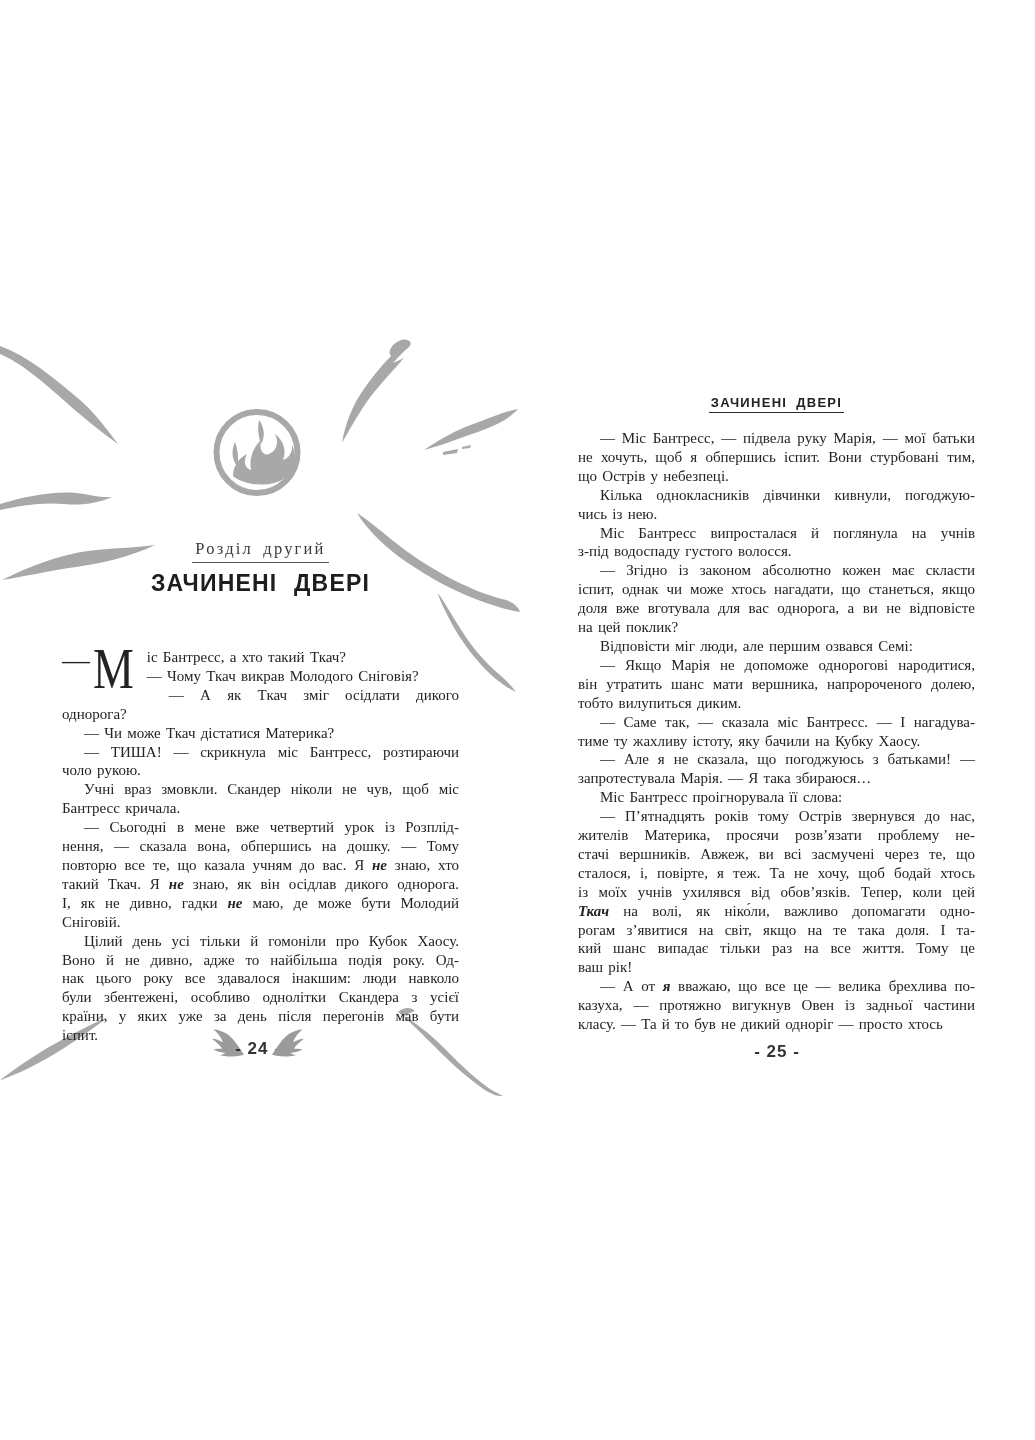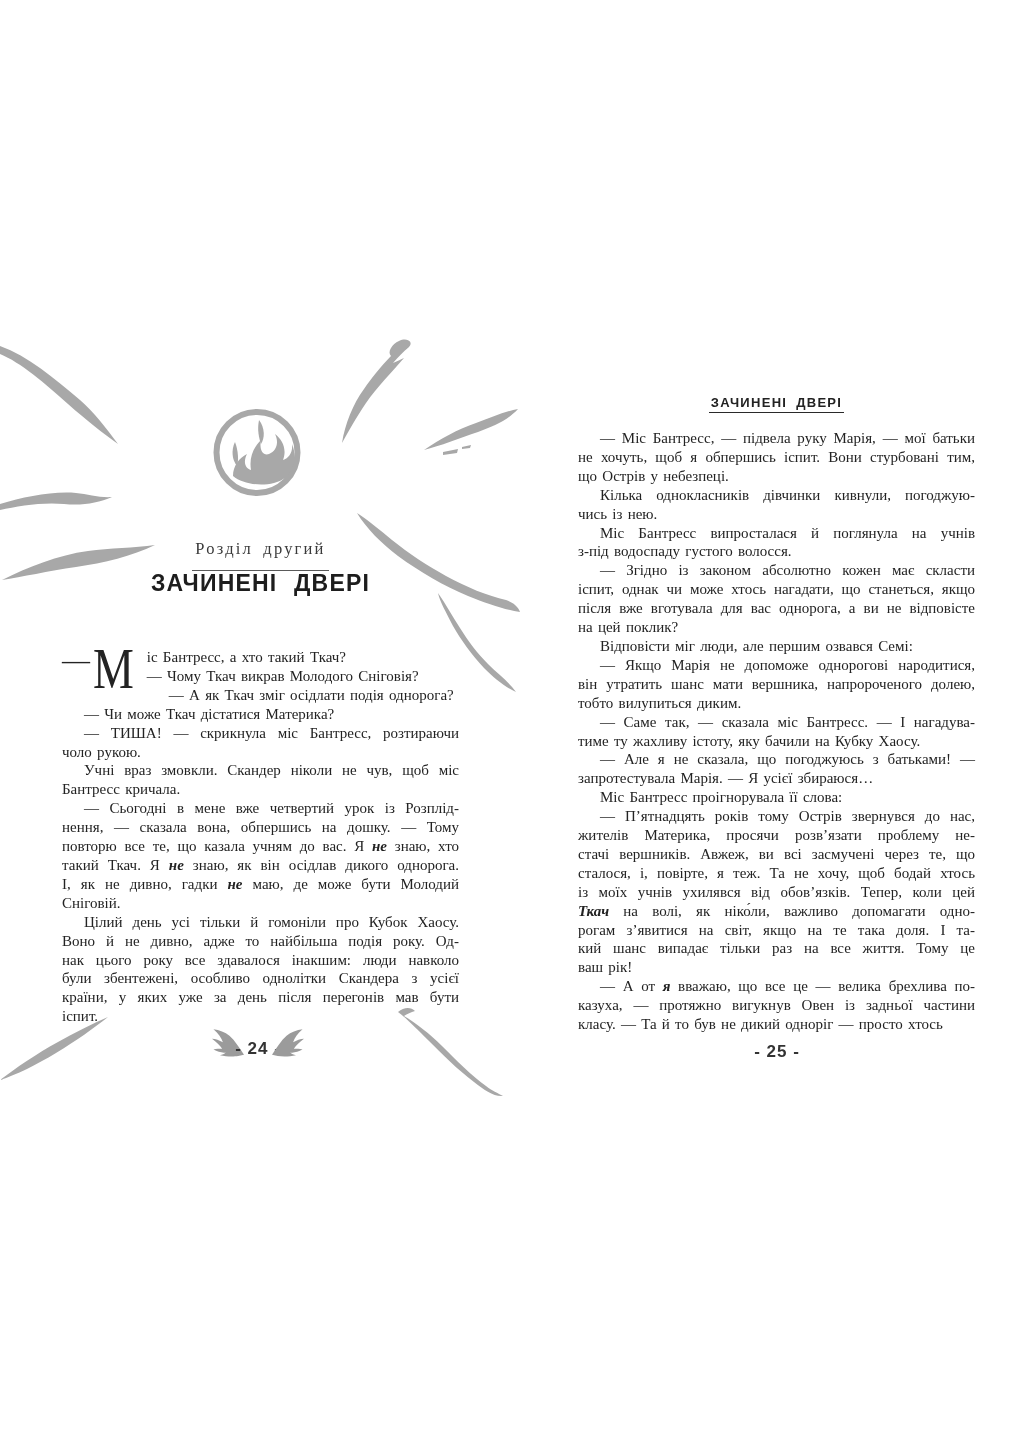--- a/index.html
+++ b/index.html
@@ -7,21 +7,21 @@
     position:relative;width:1035px;height:1440px;background:#ffffff;overflow:hidden;
     font-family:"Liberation Serif","DejaVu Serif",serif;color:#232323;
   }
   svg{display:block;}
   .deco{position:absolute;left:0;top:0;pointer-events:none;}
   .emblem{position:absolute;left:209px;top:404px;}
 
   .chapter-label-wrap{position:absolute;left:62px;top:539px;width:397px;text-align:center;}
   .chapter-label{
     display:inline-block;font-size:16.5px;letter-spacing:2.2px;word-spacing:4px;color:#3a3a3a;
-    border-bottom:1px solid #5a5a5a;padding:0 3px 11px;
+    border-bottom:1px solid #5a5a5a;padding:0 3px 3px;
   }
   .chapter-title-wrap{position:absolute;left:62px;top:570px;width:397px;text-align:center;}
   .chapter-title{
     font-family:"Liberation Sans","DejaVu Sans",sans-serif;font-weight:700;
     font-size:23px;letter-spacing:1.2px;word-spacing:9px;color:#1d1d1d;
   }
   .running-head-wrap{position:absolute;left:578px;top:393px;width:397px;text-align:center;}
   .running-head{
     display:inline-block;font-family:"Liberation Sans","DejaVu Sans",sans-serif;font-weight:700;
     font-size:13px;letter-spacing:1.3px;word-spacing:4px;color:#222;
@@ -99,21 +99,21 @@
         <div class="dropcap">
           <span class="dc-dash">—</span>
           <span class="dc-letter">М</span>
         </div>
         <div class="line last">іс Бантресс, а хто такий Ткач?</div>
       </div>
       <div class="para">
         <div class="line last">— Чому Ткач викрав Молодого Сніговія?</div>
       </div>
       <div class="para">
-        <div class="line last ind">— А як Ткач зміг осідлати подія однорога?</div>
+        <div class="line last ind">— А як Ткач зміг осідлати дикого однорога?</div>
       </div>
       <div class="para">
         <div class="line last ind">— Чи може Ткач дістатися Материка?</div>
       </div>
       <div class="para">
         <div class="line ind">— ТИША! — скрикнула міс Бантресс, розтираючи</div>
         <div class="line last">чоло рукою.</div>
       </div>
       <div class="para">
         <div class="line ind">Учні враз змовкли. Скандер ніколи не чув, щоб міс</div>
@@ -146,38 +146,38 @@
         <div class="line ind">Кілька однокласників дівчинки кивнули, погоджую-</div>
         <div class="line last">чись із нею.</div>
       </div>
       <div class="para">
         <div class="line ind">Міс Бантресс випросталася й поглянула на учнів</div>
         <div class="line last">з-під водоспаду густого волосся.</div>
       </div>
       <div class="para">
         <div class="line ind">— Згідно із законом абсолютно кожен має скласти</div>
         <div class="line">іспит, однак чи може хтось нагадати, що станеться, якщо</div>
-        <div class="line">після вже вготувала для вас однорога, а ви не відповісте</div>
+        <div class="line">доля вже вготувала для вас однорога, а ви не відповісте</div>
         <div class="line last">на цей поклик?</div>
       </div>
       <div class="para">
         <div class="line last ind">Відповісти міг люди, але першим озвався Семі:</div>
       </div>
       <div class="para">
         <div class="line ind">— Якщо Марія не допоможе однорогові народитися,</div>
         <div class="line">він утратить шанс мати вершника, напророченого долею,</div>
         <div class="line last">тобто вилупиться диким.</div>
       </div>
       <div class="para">
         <div class="line ind">— Саме так, — сказала міс Бантресс. — І нагадува-</div>
         <div class="line last">тиме ту жахливу істоту, яку бачили на Кубку Хаосу.</div>
       </div>
       <div class="para">
         <div class="line ind">— Але я не сказала, що погоджуюсь з батьками! —</div>
-        <div class="line last">запротестувала Марія. — Я усієї збираюся…</div>
+        <div class="line last">запротестувала Марія. — Я така збираюся…</div>
       </div>
       <div class="para">
         <div class="line last ind">Міс Бантресс проігнорувала її слова:</div>
       </div>
       <div class="para">
         <div class="line ind">— П’ятнадцять років тому Острів звернувся до нас,</div>
         <div class="line">жителів Материка, просячи розв’язати проблему не-</div>
         <div class="line">стачі вершників. Авжеж, ви всі засмучені через те, що</div>
         <div class="line">сталося, і, повірте, я теж. Та не хочу, щоб бодай хтось</div>
         <div class="line">із моїх учнів ухилявся від обов’язків. Тепер, коли цей</div>

